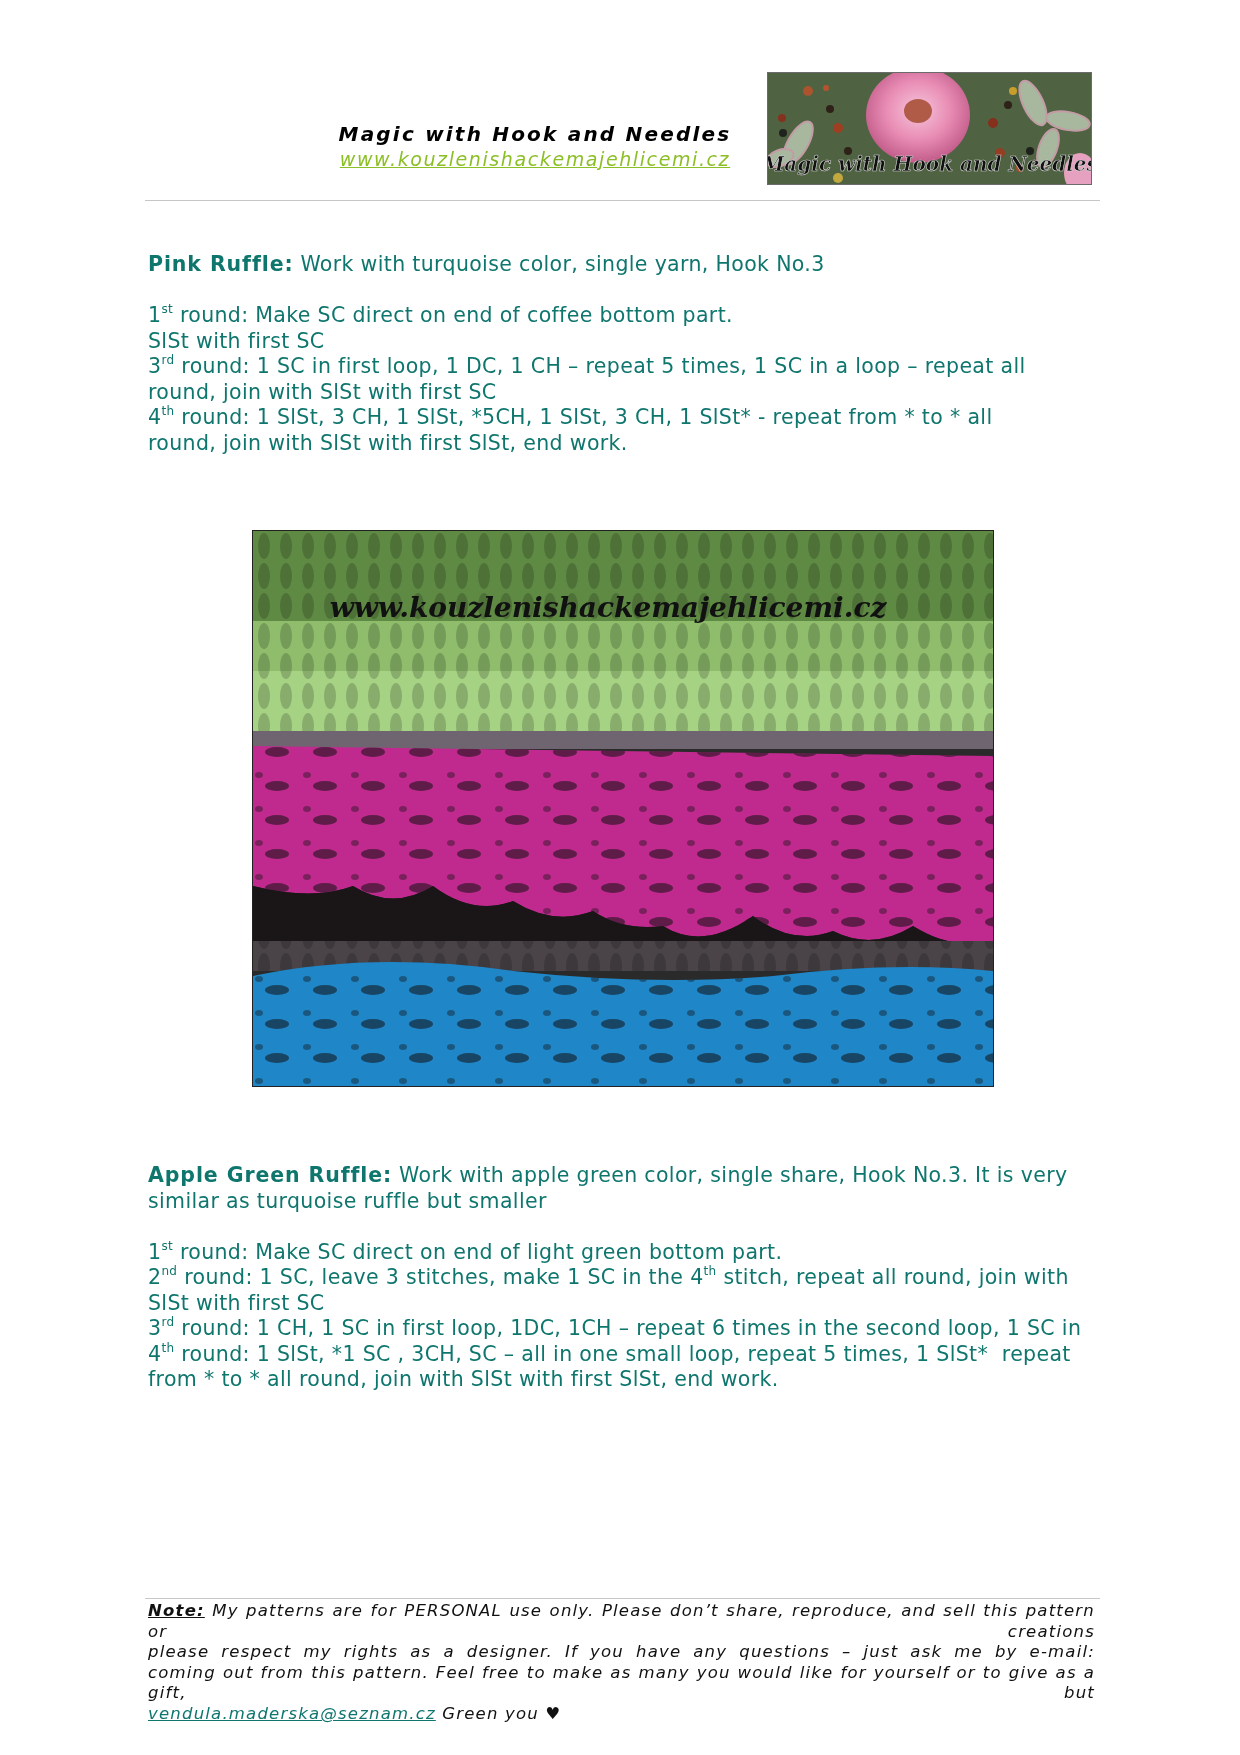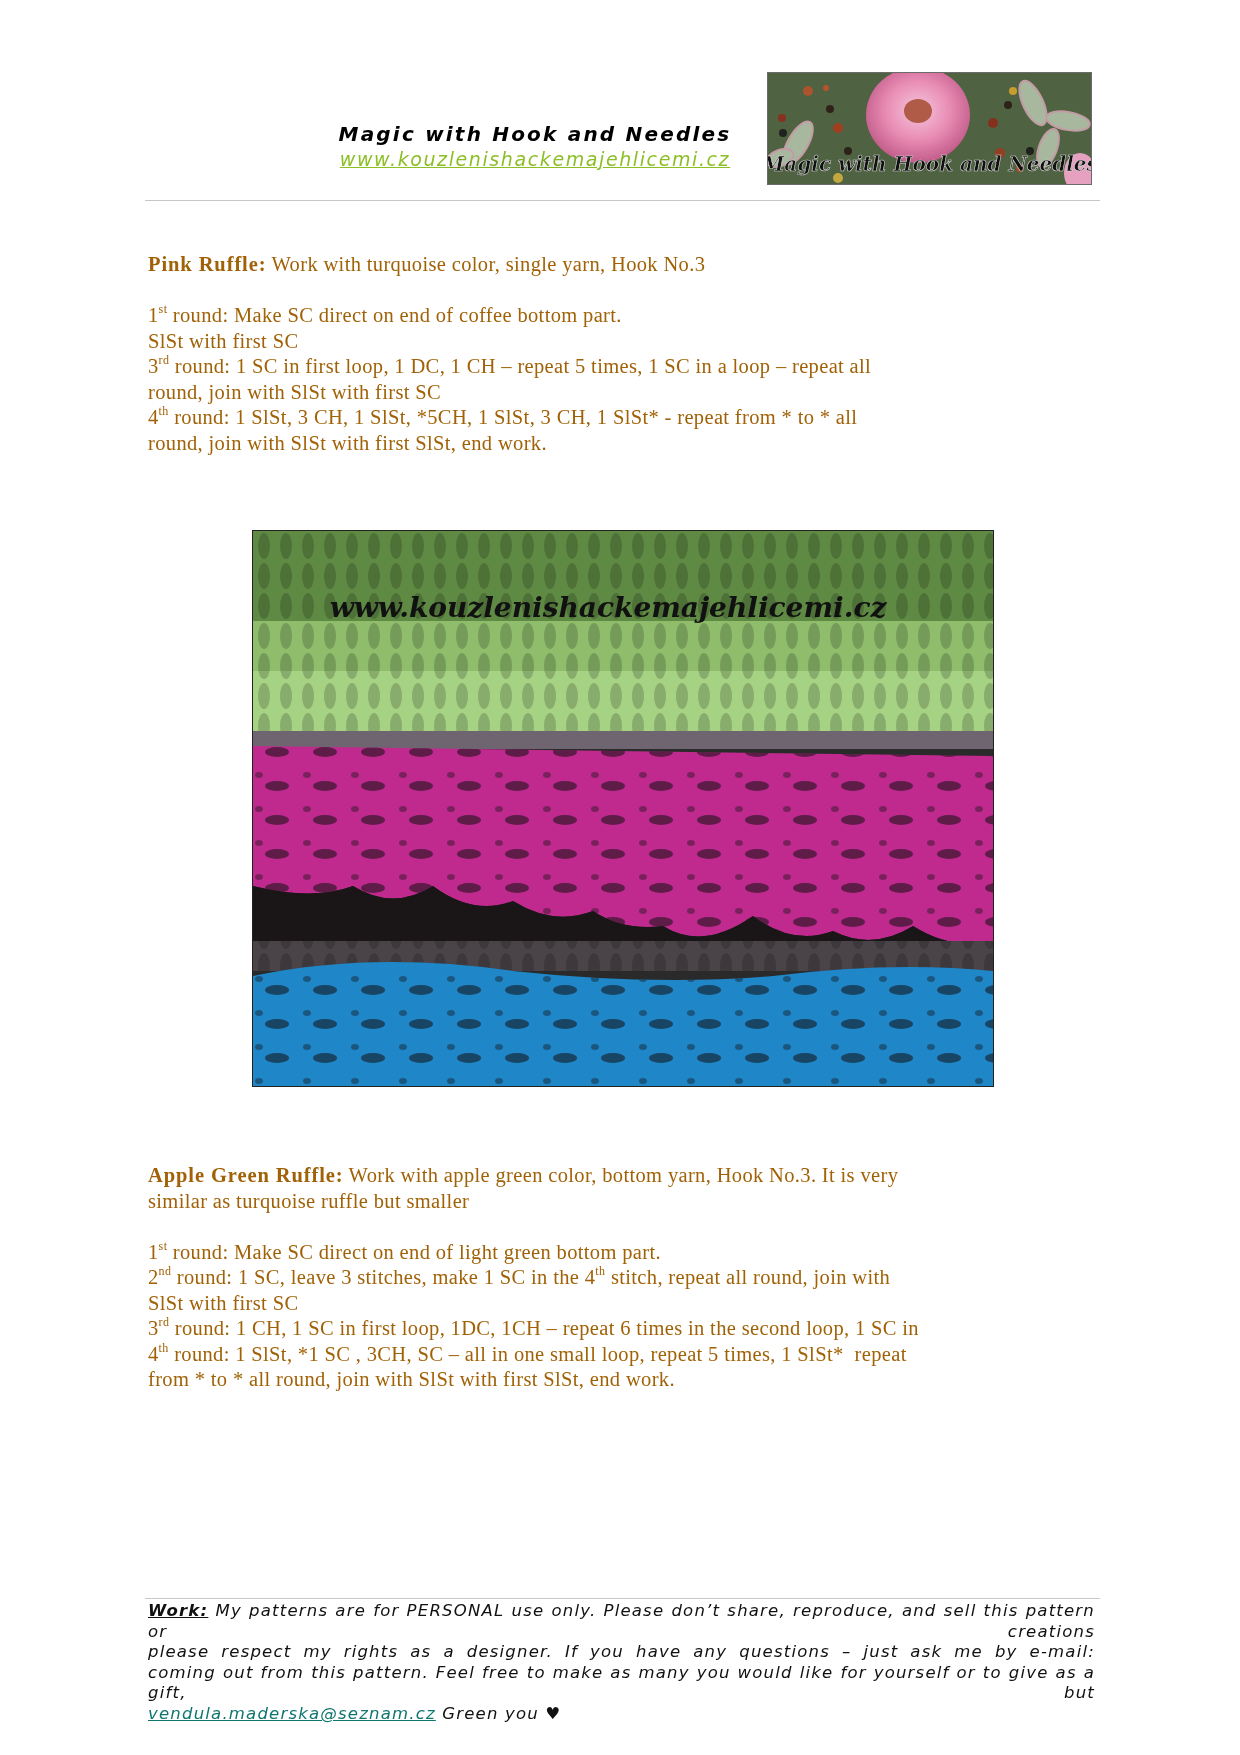--- a/index.html
+++ b/index.html
@@ -10,21 +10,21 @@
   
   .hdr-title { left: 300px; top: 122px; width: 470px; text-align: center;
                font-weight: bold; font-style: italic; font-size: 20px; letter-spacing: 2.2px; color: #000; }
   .hdr-url { left: 300px; top: 148px; width: 470px; text-align: center;
              font-style: italic; font-size: 19px; letter-spacing: 1.6px; color: #8cbf26; text-decoration: underline; }
   .banner { left: 767px; top: 72px; width: 323px; height: 111px; overflow: hidden;
             background: #4d6140; border: 1px solid #6b6b6b; }
   .hdr-rule { left: 145px; top: 200px; width: 955px; height: 0; border-top: 1.5px solid #c6c6c6; }
 
   
-  .para { left: 148px; width: 945px; font-size: 20.5px; line-height: 25.5px; letter-spacing: 0.35px; color: #a16207; font-family: Liberation Serif, serif; }
+  .para { left: 148px; width: 945px; font-size: 20.5px; line-height: 25.5px; letter-spacing: 0.35px; color: #0f766e; }
   .para b { font-weight: bold; letter-spacing: 0.9px; }
   .para sup { font-size: 12px; line-height: 0; vertical-align: 9px; }
   .line { white-space: nowrap; }
 
   
   .photo { left: 252px; top: 530px; width: 740px; height: 555px; overflow: hidden;
            border: 1px solid #222; background: #2a2a2a; }
 
   
   .ftr-rule { left: 145px; top: 1598px; width: 955px; height: 0; border-top: 1.5px solid #c8c8c8; }
@@ -122,31 +122,31 @@
     <rect x="0" y="410" width="740" height="30" fill="#4a4449"></rect>
     <rect x="0" y="410" width="740" height="30" fill="url(#knitG)"></rect>
     <path d="M0 445 Q120 420 260 440 Q400 455 520 445 Q640 430 740 440 L740 555 L0 555 Z" fill="#1f86c8"></path>
     <path d="M0 445 Q120 420 260 440 Q400 455 520 445 Q640 430 740 440 L740 555 L0 555 Z" fill="url(#lace)"></path>
     <text x="355" y="86" text-anchor="middle" font-family="DejaVu Serif, serif" font-style="italic" font-weight="bold" font-size="28" fill="#111">www.kouzlenishackemajehlicemi.cz</text>
   </svg>
 </div>
 
 <div class="abs para" style="top:1163px;">
   <div class="line">
-    <b>Apple Green Ruffle:</b><span> Work with apple green color, bottom yarn, Hook No.3. It is very</span>
+    <b>Apple Green Ruffle:</b><span> Work with apple green color, single share, Hook No.3. It is very</span>
   </div>
   <div class="line">similar as turquoise ruffle but smaller</div>
   <div style="height:25.5px;"></div>
   <div class="line"><span>1</span><sup>st</sup><span> round: Make SC direct on end of light green bottom part.</span></div>
   <div class="line"><span>2</span><sup>nd</sup><span> round: 1 SC, leave 3 stitches, make 1 SC in the 4</span><sup>th</sup><span> stitch, repeat all round, join with</span></div>
   <div class="line">SlSt with first SC</div>
   <div class="line"><span>3</span><sup>rd</sup><span> round: 1 CH, 1 SC in first loop, 1DC, 1CH – repeat 6 times in the second loop, 1 SC in</span></div>
   <div class="line"><span>4</span><sup>th</sup><span style="white-space:pre;"> round: 1 SlSt, *1 SC , 3CH, SC – all in one small loop, repeat 5 times, 1 SlSt*  repeat</span></div>
   <div class="line">from * to * all round, join with SlSt with first SlSt, end work.</div>
 </div>
 
 <div class="abs ftr-rule"></div>
 <div class="abs note">
-  <span class="jline"><span class="lbl">Work:</span><span> My patterns are for PERSONAL use only. Please don’t share, reproduce, and sell this pattern or creations</span></span>
+  <span class="jline"><span class="lbl">Note:</span><span> My patterns are for PERSONAL use only. Please don’t share, reproduce, and sell this pattern or creations</span></span>
   <span class="jline">please respect my rights as a designer. If you have any questions – just ask me by e-mail:</span>
   <span class="jline">coming out from this pattern. Feel free to make as many you would like for yourself or to give as a gift, but</span>
   <span style="display:block;"><span class="mail">vendula.maderska@seznam.cz</span><span> Green you ♥</span></span>
 </div>
 
 </body></html>

